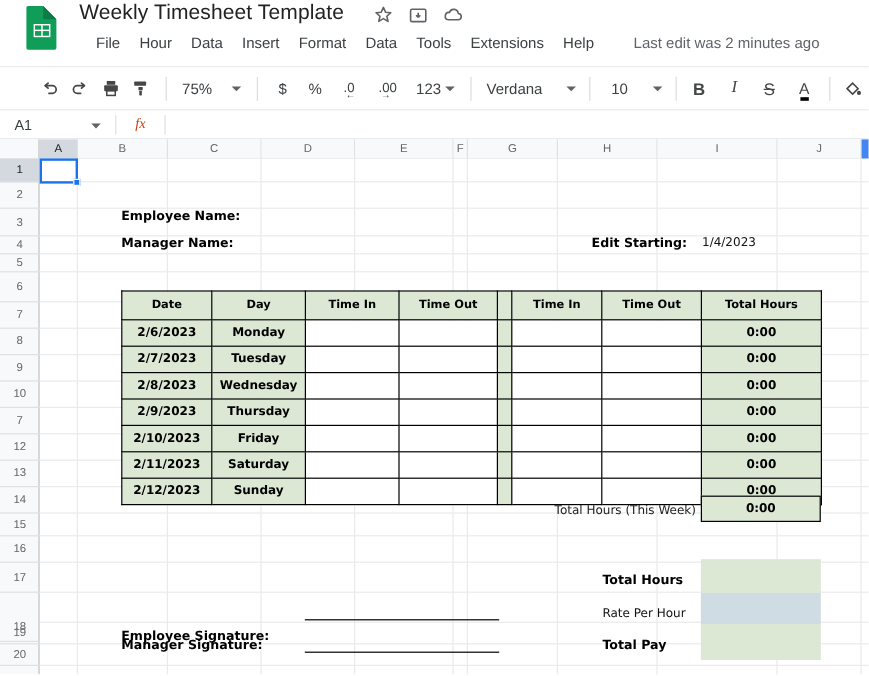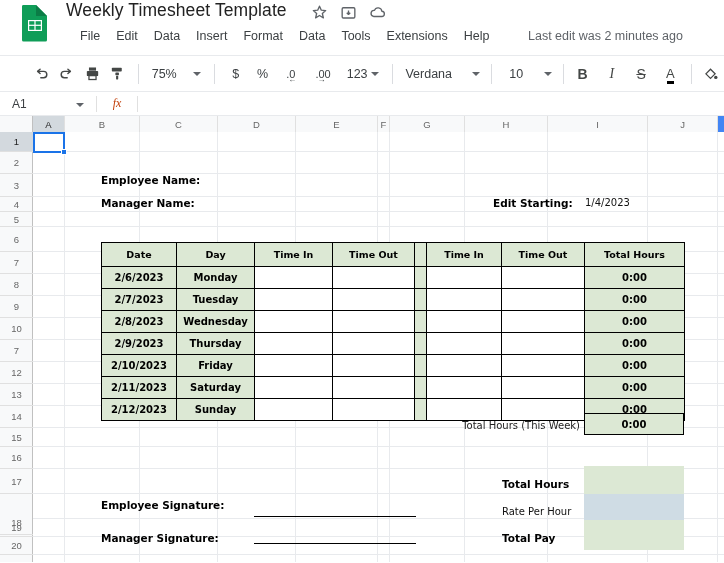--- a/index.html
+++ b/index.html
@@ -244,21 +244,21 @@
     </span>
     <span class="ic">
       <svg viewBox="0 0 24 24" width="19" height="19" fill="none" stroke="#5f6368" stroke-width="1.7" stroke-linejoin="round">
         <path d="M7 17 h10.2 a3.3 3.3 0 0 0 .3-6.6 A4.8 4.8 0 0 0 8.2 9.3 A3.9 3.9 0 0 0 7 17 z"></path>
       </svg>
     </span>
   </div>
 
   <div class="menubar">
     <span class="mi">File</span>
-    <span class="mi">Edit</span>
+    <span class="mi">Hour</span>
     <span class="mi">Data</span>
     <span class="mi">Insert</span>
     <span class="mi">Format</span>
     <span class="mi">Data</span>
     <span class="mi">Tools</span>
     <span class="mi">Extensions</span>
     <span class="mi">Help</span>
   </div>
 
   <div class="lastedit">Last edit was 2 minutes ago</div>
@@ -545,21 +545,21 @@
           <td class="white"></td>
           <td class="white"></td>
           <td class="green">0:00</td>
         </tr>
       </tbody>
     </table>
 
     <div class="totalrow" style="left:348px; top:288px; width:196px;">Total Hours (This Week)</div>
     <div class="totalbox" style="left:548px; top:281px; width:100px; height:22px;">0:00</div>
 
-    <div class="lbl" style="left:65px; top:367px;">Employee Signature:</div>
+    <div class="lbl" style="left:65px; top:392px;">Employee Signature:</div>
     <div class="sigline" style="left:218px; top:384px; width:162px;"></div>
 
     <div class="lbl" style="left:65px; top:400px;">Manager Signature:</div>
     <div class="sigline" style="left:218px; top:411px; width:162px;"></div>
 
     <div class="swatch" style="left:548px; top:334px; width:100px; height:28px; background:#dce8d4;"></div>
     <div class="swatch" style="left:548px; top:362px; width:100px; height:26px; background:#cfdce4;"></div>
     <div class="swatch" style="left:548px; top:388px; width:100px; height:30px; background:#dce8d4;"></div>
 
     <div class="lbl" style="left:466px; top:346px;">Total Hours</div>

